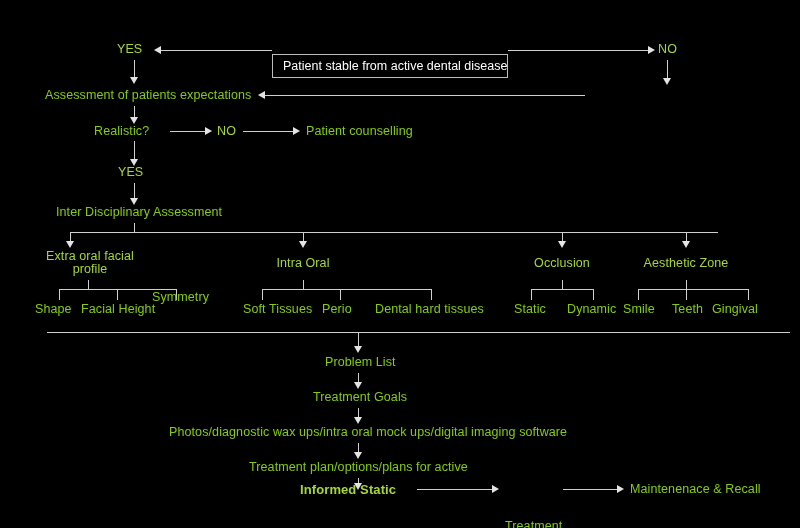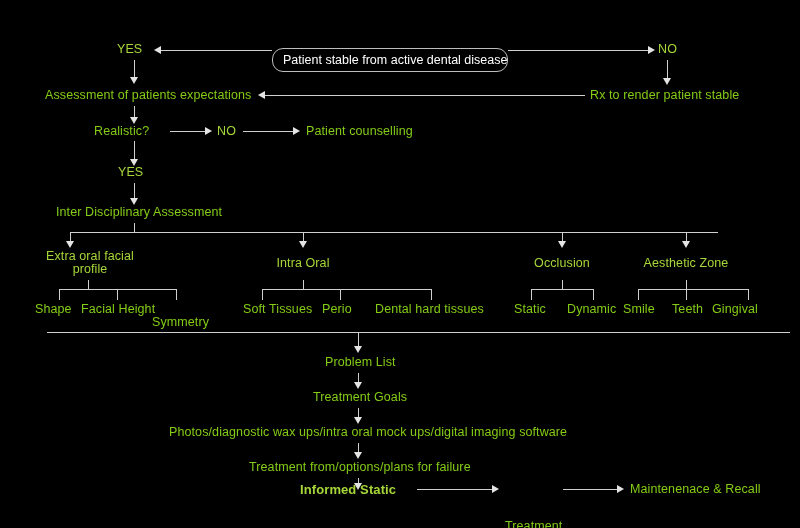--- a/index.html
+++ b/index.html
@@ -77,33 +77,32 @@
     border-top: 4px solid transparent;
     border-bottom: 4px solid transparent;
     border-right: 7px solid #e4e4e4;
   }
 </style>
 </head>
 <body>
 
 <div id="canvas">
 
-  <div class="boxnode" style="left:272px; top:48px; width:214px;border-radius:11px;">Patient stable from active dental disease</div>
+  <div class="boxnode" style="left:272px; top:54px; width:214px;">Patient stable from active dental disease</div>
 
   <div class="hline" style="left:161px; top:50px; width:111px;"></div>
   <div class="arrow-left" style="left:154px; top:46px;"></div>
   <div class="node green" style="left:117px; top:42px;">YES</div>
 
   <div class="hline" style="left:508px; top:50px; width:140px;"></div>
   <div class="arrow-right" style="left:648px; top:46px;"></div>
   <div class="node green" style="left:658px; top:42px;">NO</div>
 
   <div class="vline" style="left:667px; top:60px; height:20px;"></div>
   <div class="arrow-down" style="left:663px; top:78px;"></div>
-  <div class="node" style="left:590px; top:88px;">Rx to render patient stable</div>
 
   <div class="hline" style="left:265px; top:95px; width:320px;"></div>
   <div class="arrow-left" style="left:258px; top:91px;"></div>
 
   <div class="vline" style="left:134px; top:60px; height:19px;"></div>
   <div class="arrow-down" style="left:130px; top:77px;"></div>
   <div class="node" style="left:45px; top:88px;">Assessment of patients expectations</div>
 
   <div class="vline" style="left:134px; top:106px; height:14px;"></div>
   <div class="arrow-down" style="left:130px; top:117px;"></div>
@@ -142,21 +141,21 @@
   <div class="arrow-down" style="left:682px; top:241px;"></div>
 
   <div class="node green center" style="left:27px; top:250px; width:126px; line-height:13px;">Extra oral facial profile</div>
   <div class="vline" style="left:88px; top:280px; height:9px;"></div>
   <div class="hline" style="left:59px; top:289px; width:117px;"></div>
   <div class="vline" style="left:59px; top:289px; height:11px;"></div>
   <div class="vline" style="left:117px; top:289px; height:11px;"></div>
   <div class="vline" style="left:176px; top:289px; height:11px;"></div>
   <div class="node" style="left:35px; top:302px;">Shape</div>
   <div class="node" style="left:81px; top:302px;text-align:center;">Facial Height</div>
-  <div class="node" style="left:152px; top:315px;text-align:right;">Symmetry</div>
+  <div class="node" style="left:152px; top:290px;text-align:right;">Symmetry</div>
 
   <div class="node green center" style="left:253px; top:256px; width:100px;">Intra Oral</div>
   <div class="vline" style="left:303px; top:280px; height:9px;"></div>
   <div class="hline" style="left:262px; top:289px; width:169px;"></div>
   <div class="vline" style="left:262px; top:289px; height:11px;"></div>
   <div class="vline" style="left:340px; top:289px; height:11px;"></div>
   <div class="vline" style="left:431px; top:289px; height:11px;"></div>
   <div class="node" style="left:243px; top:302px;">Soft Tissues</div>
   <div class="node" style="left:322px; top:302px;">Perio</div>
   <div class="node" style="left:375px; top:302px;">Dental hard tissues</div>
@@ -188,21 +187,21 @@
   <div class="arrow-down" style="left:354px; top:382px;"></div>
 
   <div class="node" style="left:313px; top:390px;">Treatment Goals</div>
   <div class="vline" style="left:358px; top:408px; height:12px;"></div>
   <div class="arrow-down" style="left:354px; top:417px;"></div>
 
   <div class="node" style="left:169px; top:425px;">Photos/diagnostic wax ups/intra oral mock ups/digital imaging software</div>
   <div class="vline" style="left:358px; top:443px; height:11px;"></div>
   <div class="arrow-down" style="left:354px; top:452px;"></div>
 
-  <div class="node" style="left:249px; top:460px;">Treatment from/options/plans for failure</div>
+  <div class="node" style="left:249px; top:460px;">Treatment plan/options/plans for active</div>
   <div class="vline" style="left:358px; top:478px; height:8px;"></div>
   <div class="arrow-down" style="left:354px; top:483px;"></div>
 
   <div class="node greenbold" style="left:300px; top:482px;">Informed Static</div>
 
   <div class="hline" style="left:417px; top:489px; width:75px;"></div>
   <div class="arrow-right" style="left:492px; top:485px;"></div>
   <div class="node" style="left:505px; top:482px;margin-top:37px;">Treatment</div>
 
   <div class="hline" style="left:563px; top:489px; width:54px;"></div>

